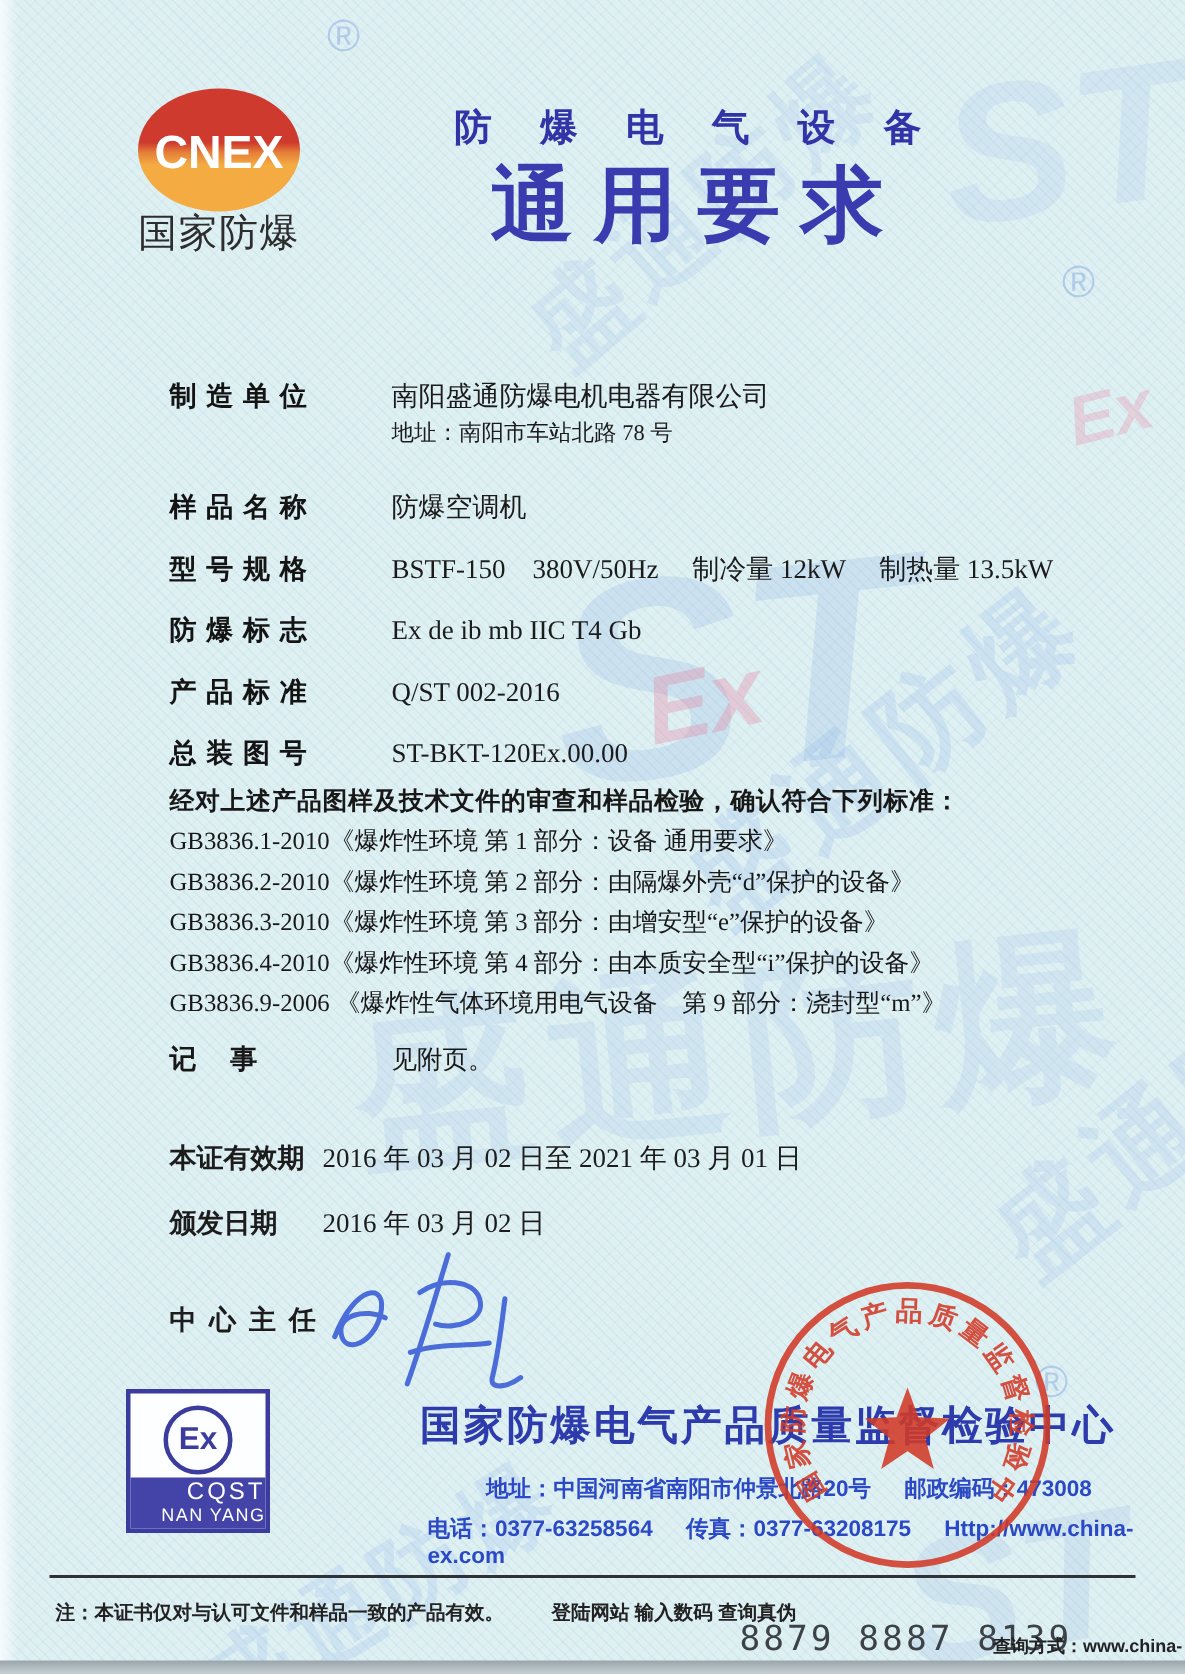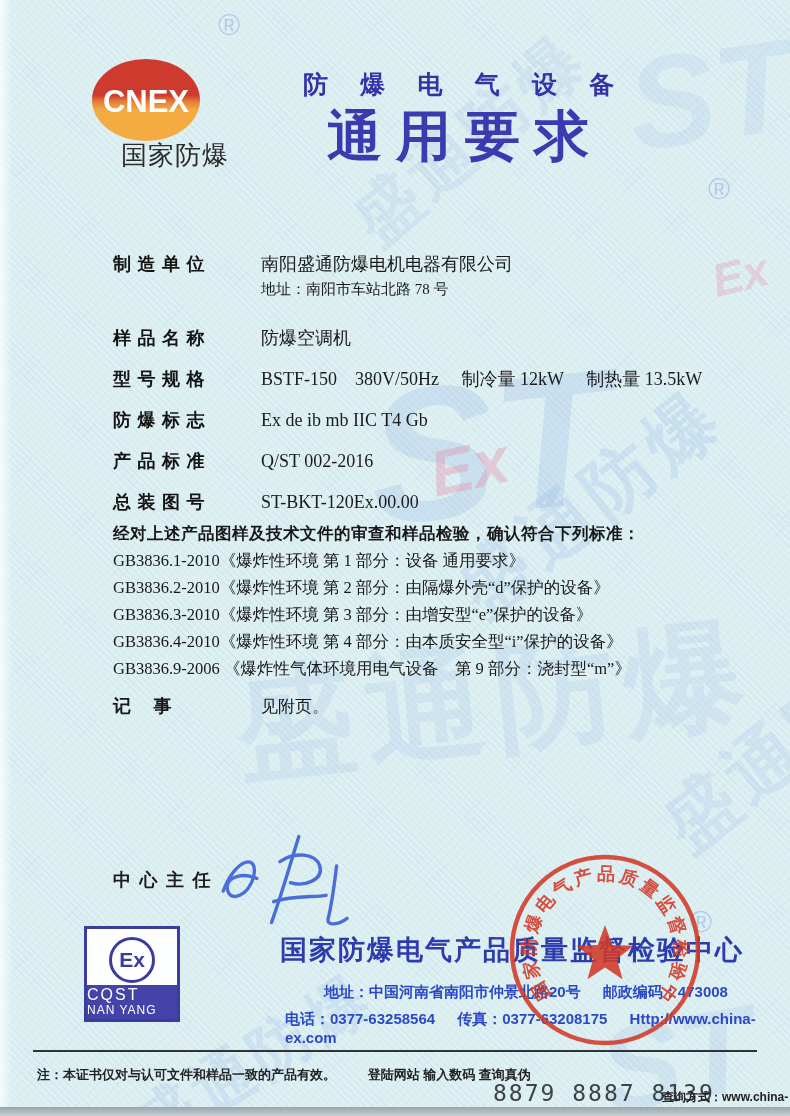--- a/index.html
+++ b/index.html
@@ -52,21 +52,21 @@
     border-radius:50%;
     background:linear-gradient(#cf3a2e 0 44%, #e57e38 52%, #f3ab42 62%);
     display:flex; align-items:center; justify-content:center;
   }
   .cnex-logo span {
     color:#fff; font-family:"Liberation Sans",sans-serif;
     font-weight:bold; font-size:31px; letter-spacing:0px; margin-top:4px;
   }
   .cnex-caption {
     position:absolute; left:85px; top:138px; width:122px;
-    text-align:center; font-size:26px; color:#2d2d2d; letter-spacing:1px;margin-left:29px;
+    text-align:center; font-size:26px; color:#2d2d2d; letter-spacing:1px;
   }
   .super-title {
     position:absolute; left:250px; top:68px; width:430px; text-align:center;
     font-size:25px; font-weight:bold; color:#3333a8; letter-spacing:13px;
   }
   .main-title {
     position:absolute; left:235px; top:100px; width:460px; text-align:center;
     font-size:55px; font-weight:bold; color:#3b3bb0; letter-spacing:14px;
   }
 
@@ -107,21 +107,21 @@
   .sig-svg { position:absolute; left:198px; top:826px; }
 
   
   .cqst-logo { position:absolute; left:84px; top:926px; width:96px; height:96px;
                border:3px solid #3c3c9e; background:#fdfeff; }
   .cqst-top { height:56px; display:flex; align-items:center; justify-content:center; }
   .cqst-circle { width:46px; height:46px; border:3px solid #3c3c9e; border-radius:50%;
                  display:flex; align-items:center; justify-content:center;
                  color:#3c3c9e; font-weight:bold; font-size:21px;
                  font-family:"Liberation Sans",sans-serif; margin-top:6px; background:#fdfeff; z-index:1; }
-  .cqst-bottom { height:34px; background:#4343a8; color:#fff; text-align:left;
+  .cqst-bottom { height:34px; background:#4343a8; color:#fff; text-align:right;
                  font-family:"Liberation Sans",sans-serif; line-height:1.05; padding-top:2px; }
   .cqst-bottom .l1 { font-size:16px; letter-spacing:2px; }
   .cqst-bottom .l2 { font-size:12px; letter-spacing:1px; }
 
   .inst-name { position:absolute; left:280px; top:932px; width:470px;
                font-size:27px; font-weight:bold; color:#2d3bac; letter-spacing:2px; }
   .inst-line { position:absolute; font-family:"Liberation Sans",sans-serif;
                font-weight:bold; color:#2b49c4; font-size:15px; }
   .inst-addr { left:304px; top:983px;margin-left:20px; }
   .inst-tel  { left:285px; top:1010px; }
@@ -211,20 +211,30 @@
     <div>GB3836.2-2010《爆炸性环境 第 2 部分：由隔爆外壳“d”保护的设备》</div>
     <div>GB3836.3-2010《爆炸性环境 第 3 部分：由增安型“e”保护的设备》</div>
     <div>GB3836.4-2010《爆炸性环境 第 4 部分：由本质安全型“i”保护的设备》</div>
     <div>GB3836.9-2006 《爆炸性气体环境用电气设备　第 9 部分：浇封型“m”》</div>
     <div class="remark">
       <div class="flabel">记　 事</div>
       <div class="fval">见附页。</div>
     </div>
   </div>
 
+  <div class="validity">
+    <div class="vrow">
+      <div class="flabel">本证有效期</div>
+      <div class="fval">2016 年 03 月 02 日至 2021 年 03 月 01 日</div>
+    </div>
+    <div class="vrow">
+      <div class="flabel">颁发日期</div>
+      <div class="fval">2016 年 03 月 02 日</div>
+    </div>
+  </div>
 
   <div class="sig-label">中 心 主 任</div>
   <svg class="sig-svg" width="210" height="105" viewBox="0 0 200 100">
     <g fill="none" stroke="#3b5fd6" stroke-width="3.2" stroke-linecap="round" opacity="0.9">
       <path d="M24,62 C36,30 58,26 53,48 C49,66 30,74 28,60 C26,48 44,44 56,50"></path>
       <path d="M96,10 C88,36 80,64 70,92"></path>
       <path d="M78,34 C92,24 112,26 116,38 C120,52 100,58 88,54"></path>
       <path d="M72,72 C90,66 112,68 122,66"></path>
       <path d="M132,38 C130,54 128,72 124,88 C122,96 134,94 142,88"></path>
     </g>

